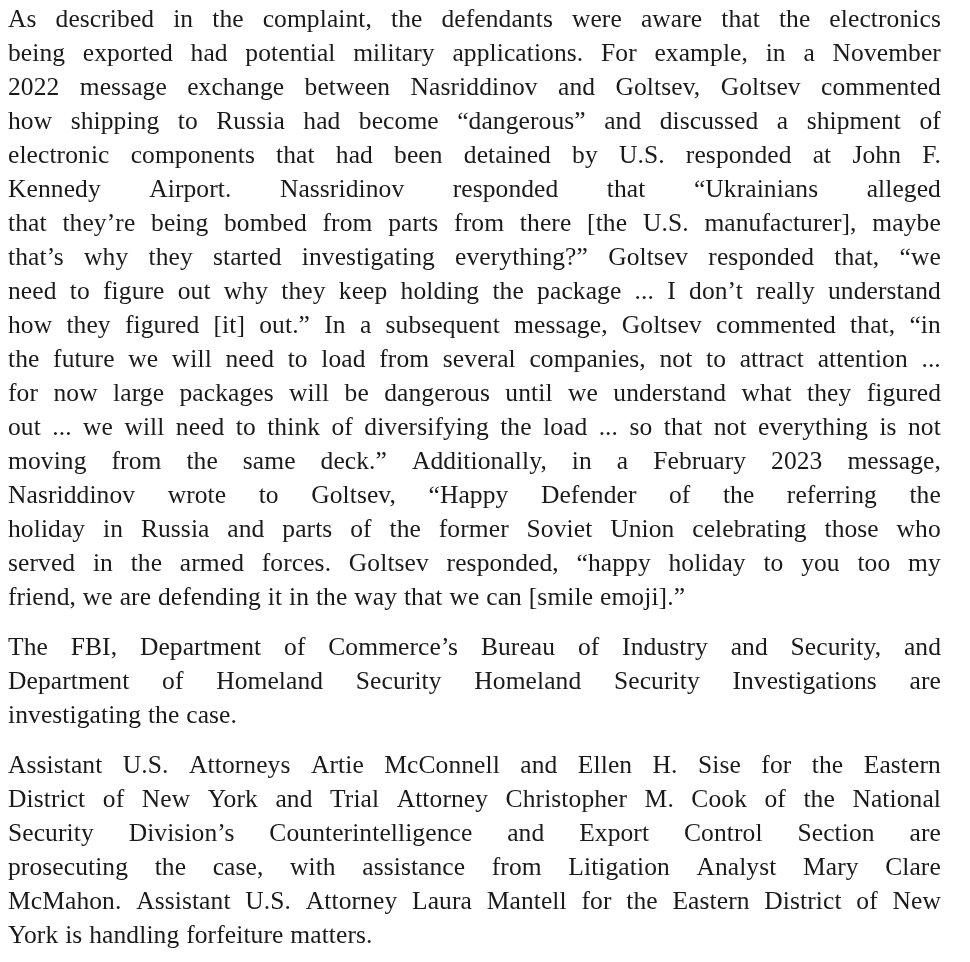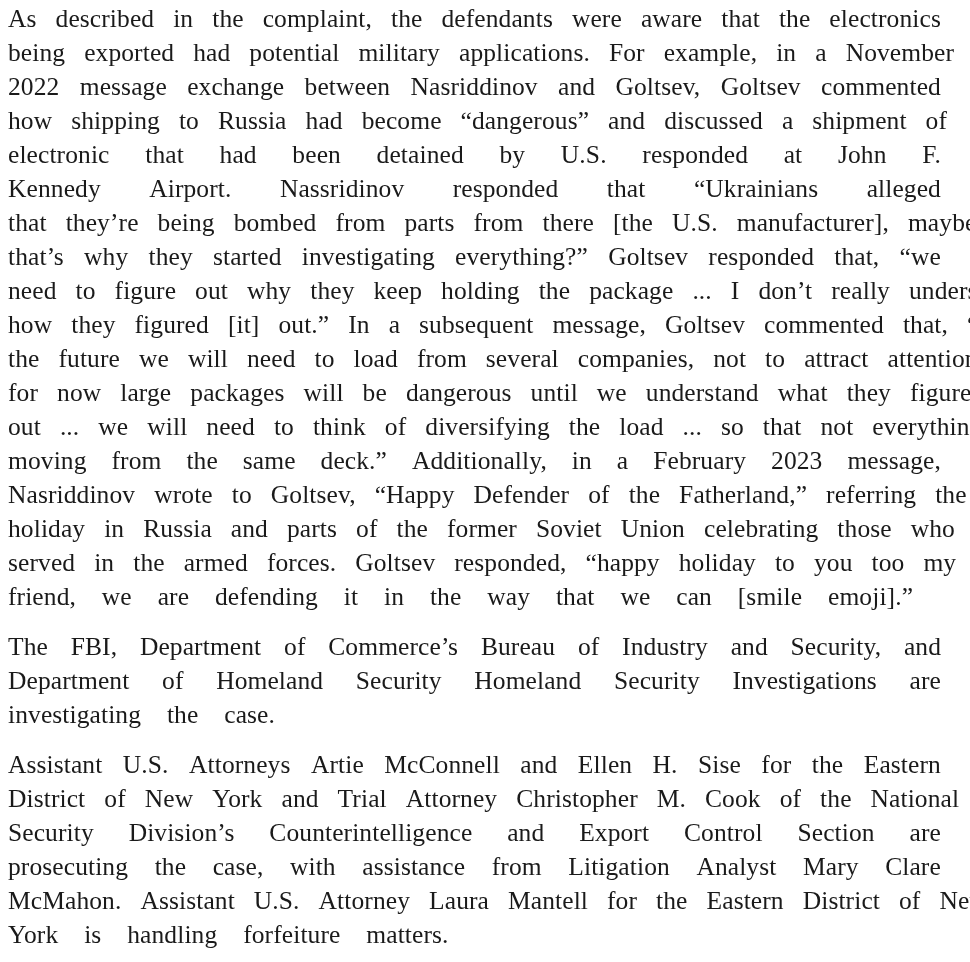--- a/index.html
+++ b/index.html
@@ -31,21 +31,20 @@
   .line {
     display: flex;
     flex-direction: row;
     flex-wrap: nowrap;
     justify-content: space-between;
     align-items: baseline;
     font-size: 25.5px;
     line-height: 34px;
     white-space: nowrap;
     letter-spacing: 0.1px;
-    gap: 19px;
   }
   .line.last {
     justify-content: flex-start;
   }
   .line.last .w + .w {
     margin-left: 0.27em;
   }
   .w {
     display: inline-block;
   }
@@ -102,20 +101,21 @@
         <span class="w">become</span>
         <span class="w">“dangerous”</span>
         <span class="w">and</span>
         <span class="w">discussed</span>
         <span class="w">a</span>
         <span class="w">shipment</span>
         <span class="w">of</span>
       </span>
       <span class="line">
         <span class="w">electronic</span>
+        <span class="w">components</span>
         <span class="w">that</span>
         <span class="w">had</span>
         <span class="w">been</span>
         <span class="w">detained</span>
         <span class="w">by</span>
         <span class="w">U.S.</span>
         <span class="w">responded</span>
         <span class="w">at</span>
         <span class="w">John</span>
         <span class="w">F.</span>
@@ -254,21 +254,20 @@
       </span>
       <span class="line">
         <span class="w">Nasriddinov</span>
         <span class="w">wrote</span>
         <span class="w">to</span>
         <span class="w">Goltsev,</span>
         <span class="w">“Happy</span>
         <span class="w">Defender</span>
         <span class="w">of</span>
         <span class="w">the</span>
-        <span class="w">Fatherland,”</span>
         <span class="w">referring</span>
         <span class="w">the</span>
       </span>
       <span class="line">
         <span class="w">holiday</span>
         <span class="w">in</span>
         <span class="w">Russia</span>
         <span class="w">and</span>
         <span class="w">parts</span>
         <span class="w">of</span>

